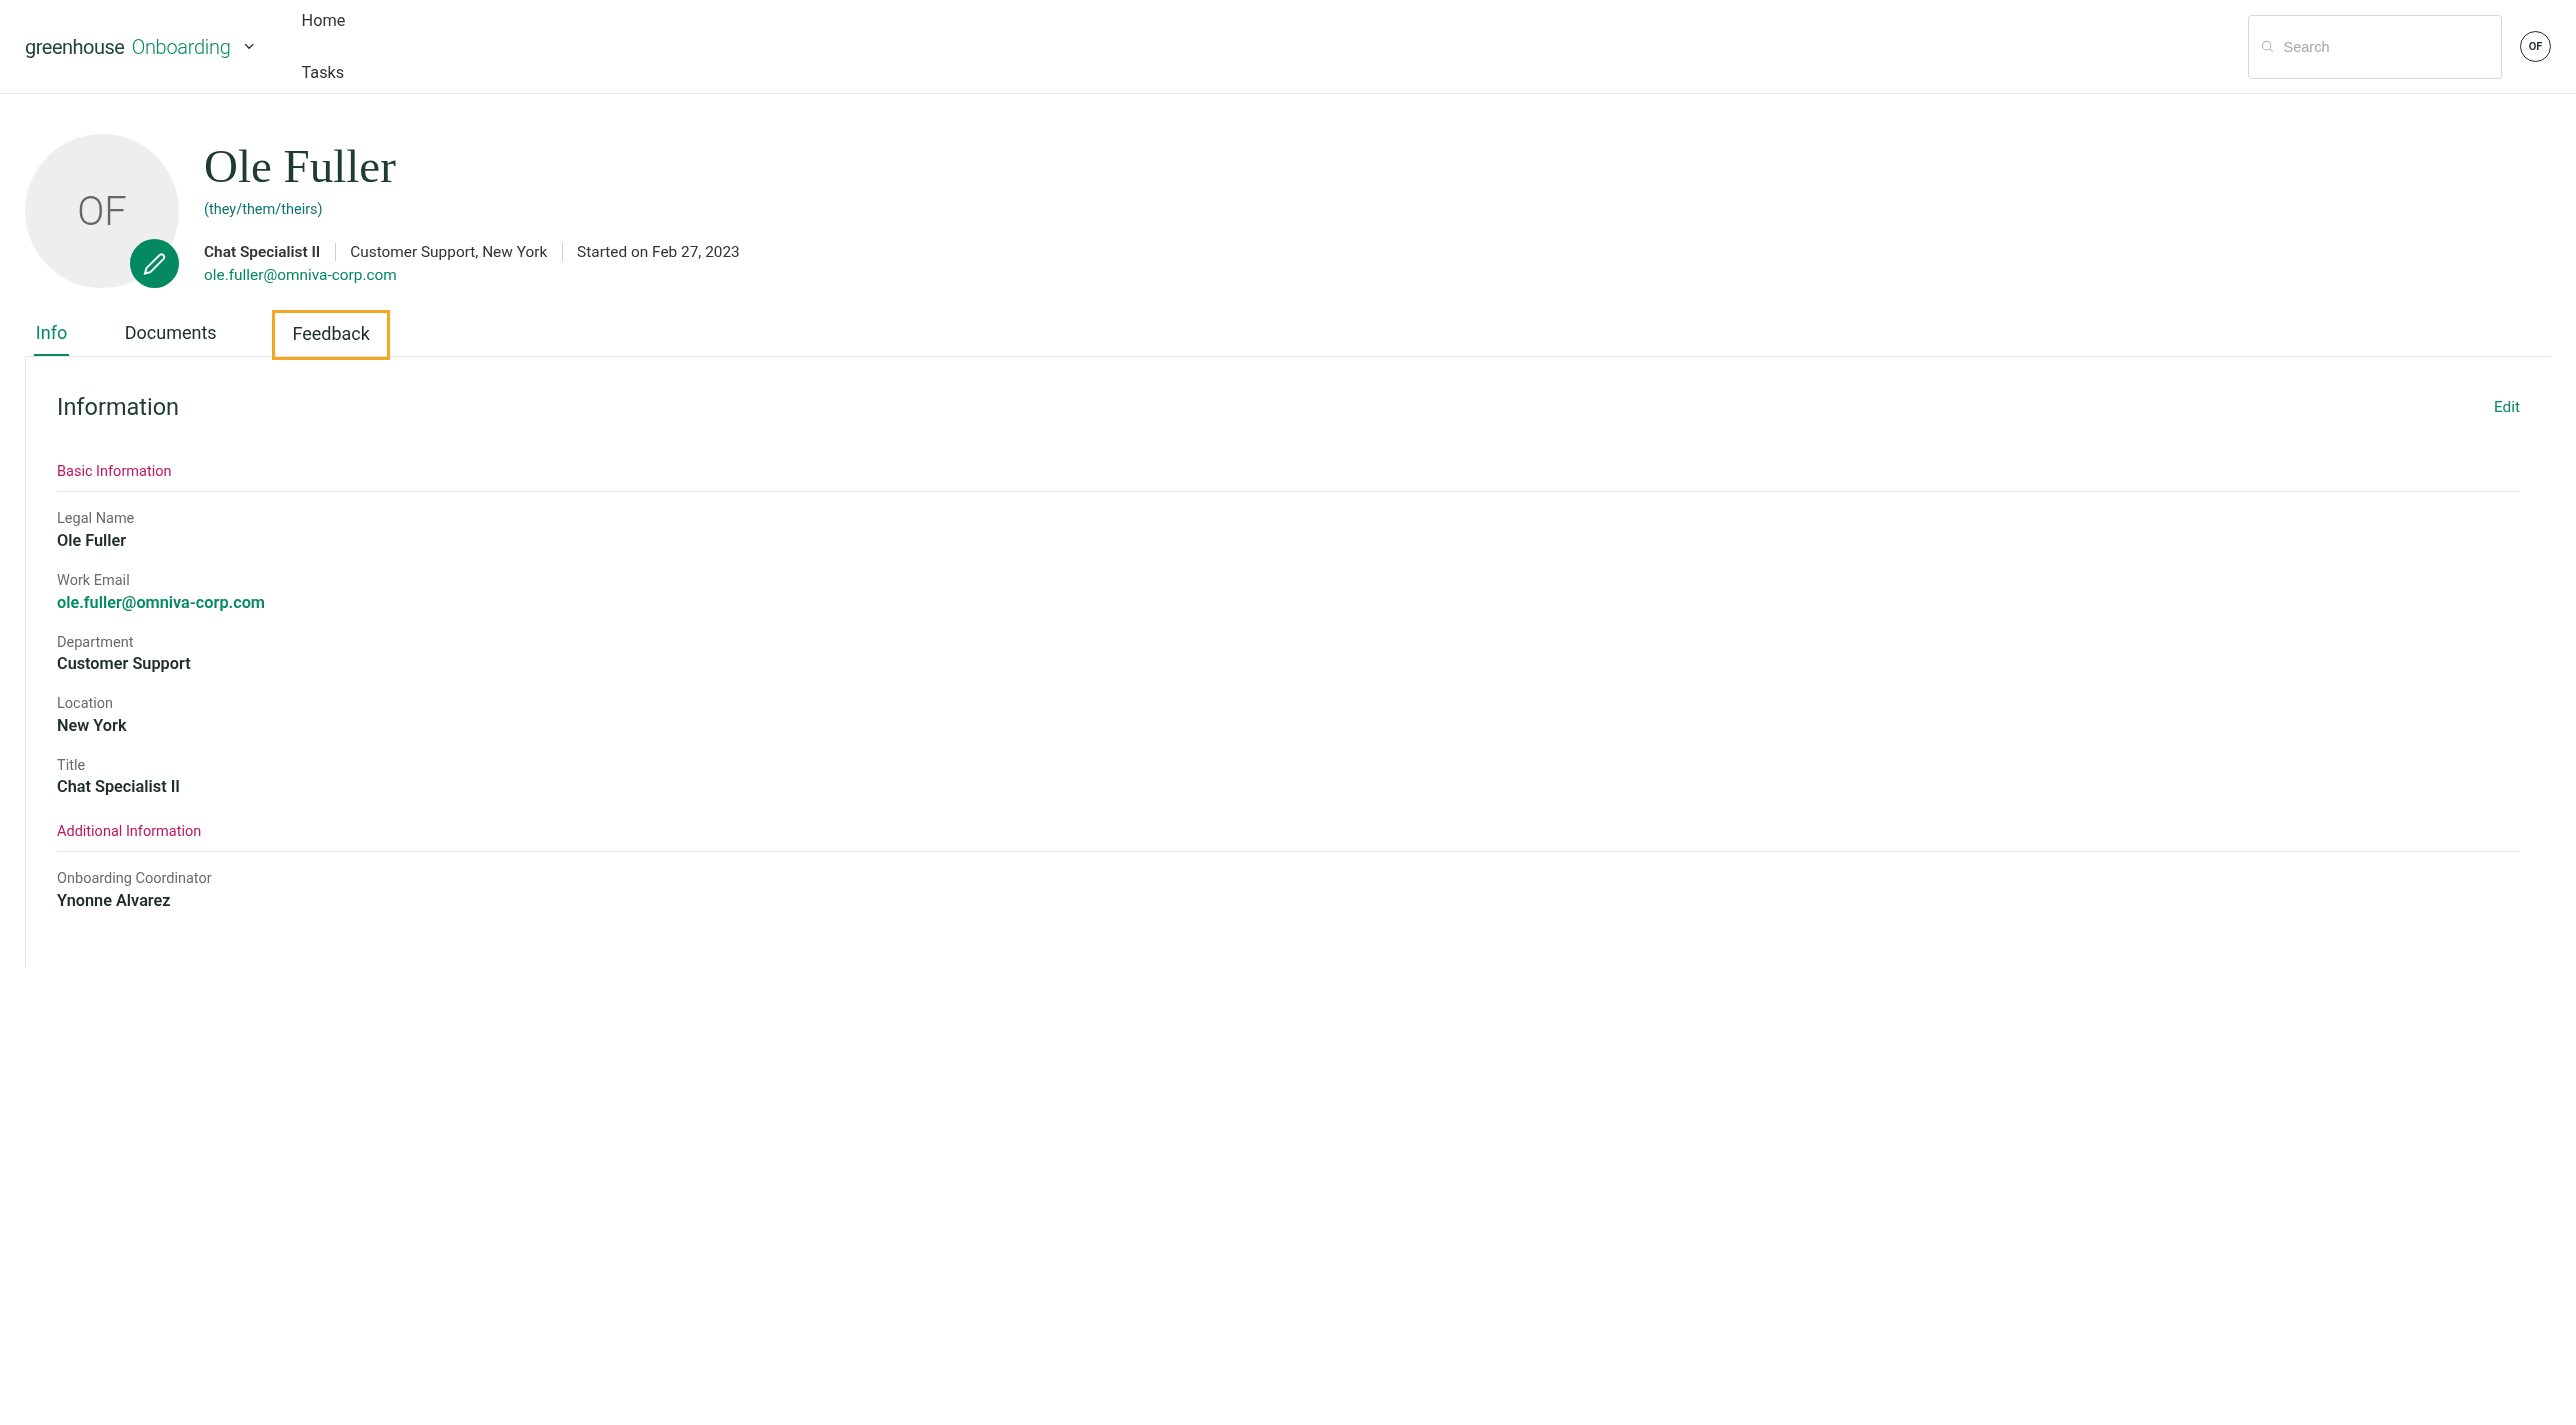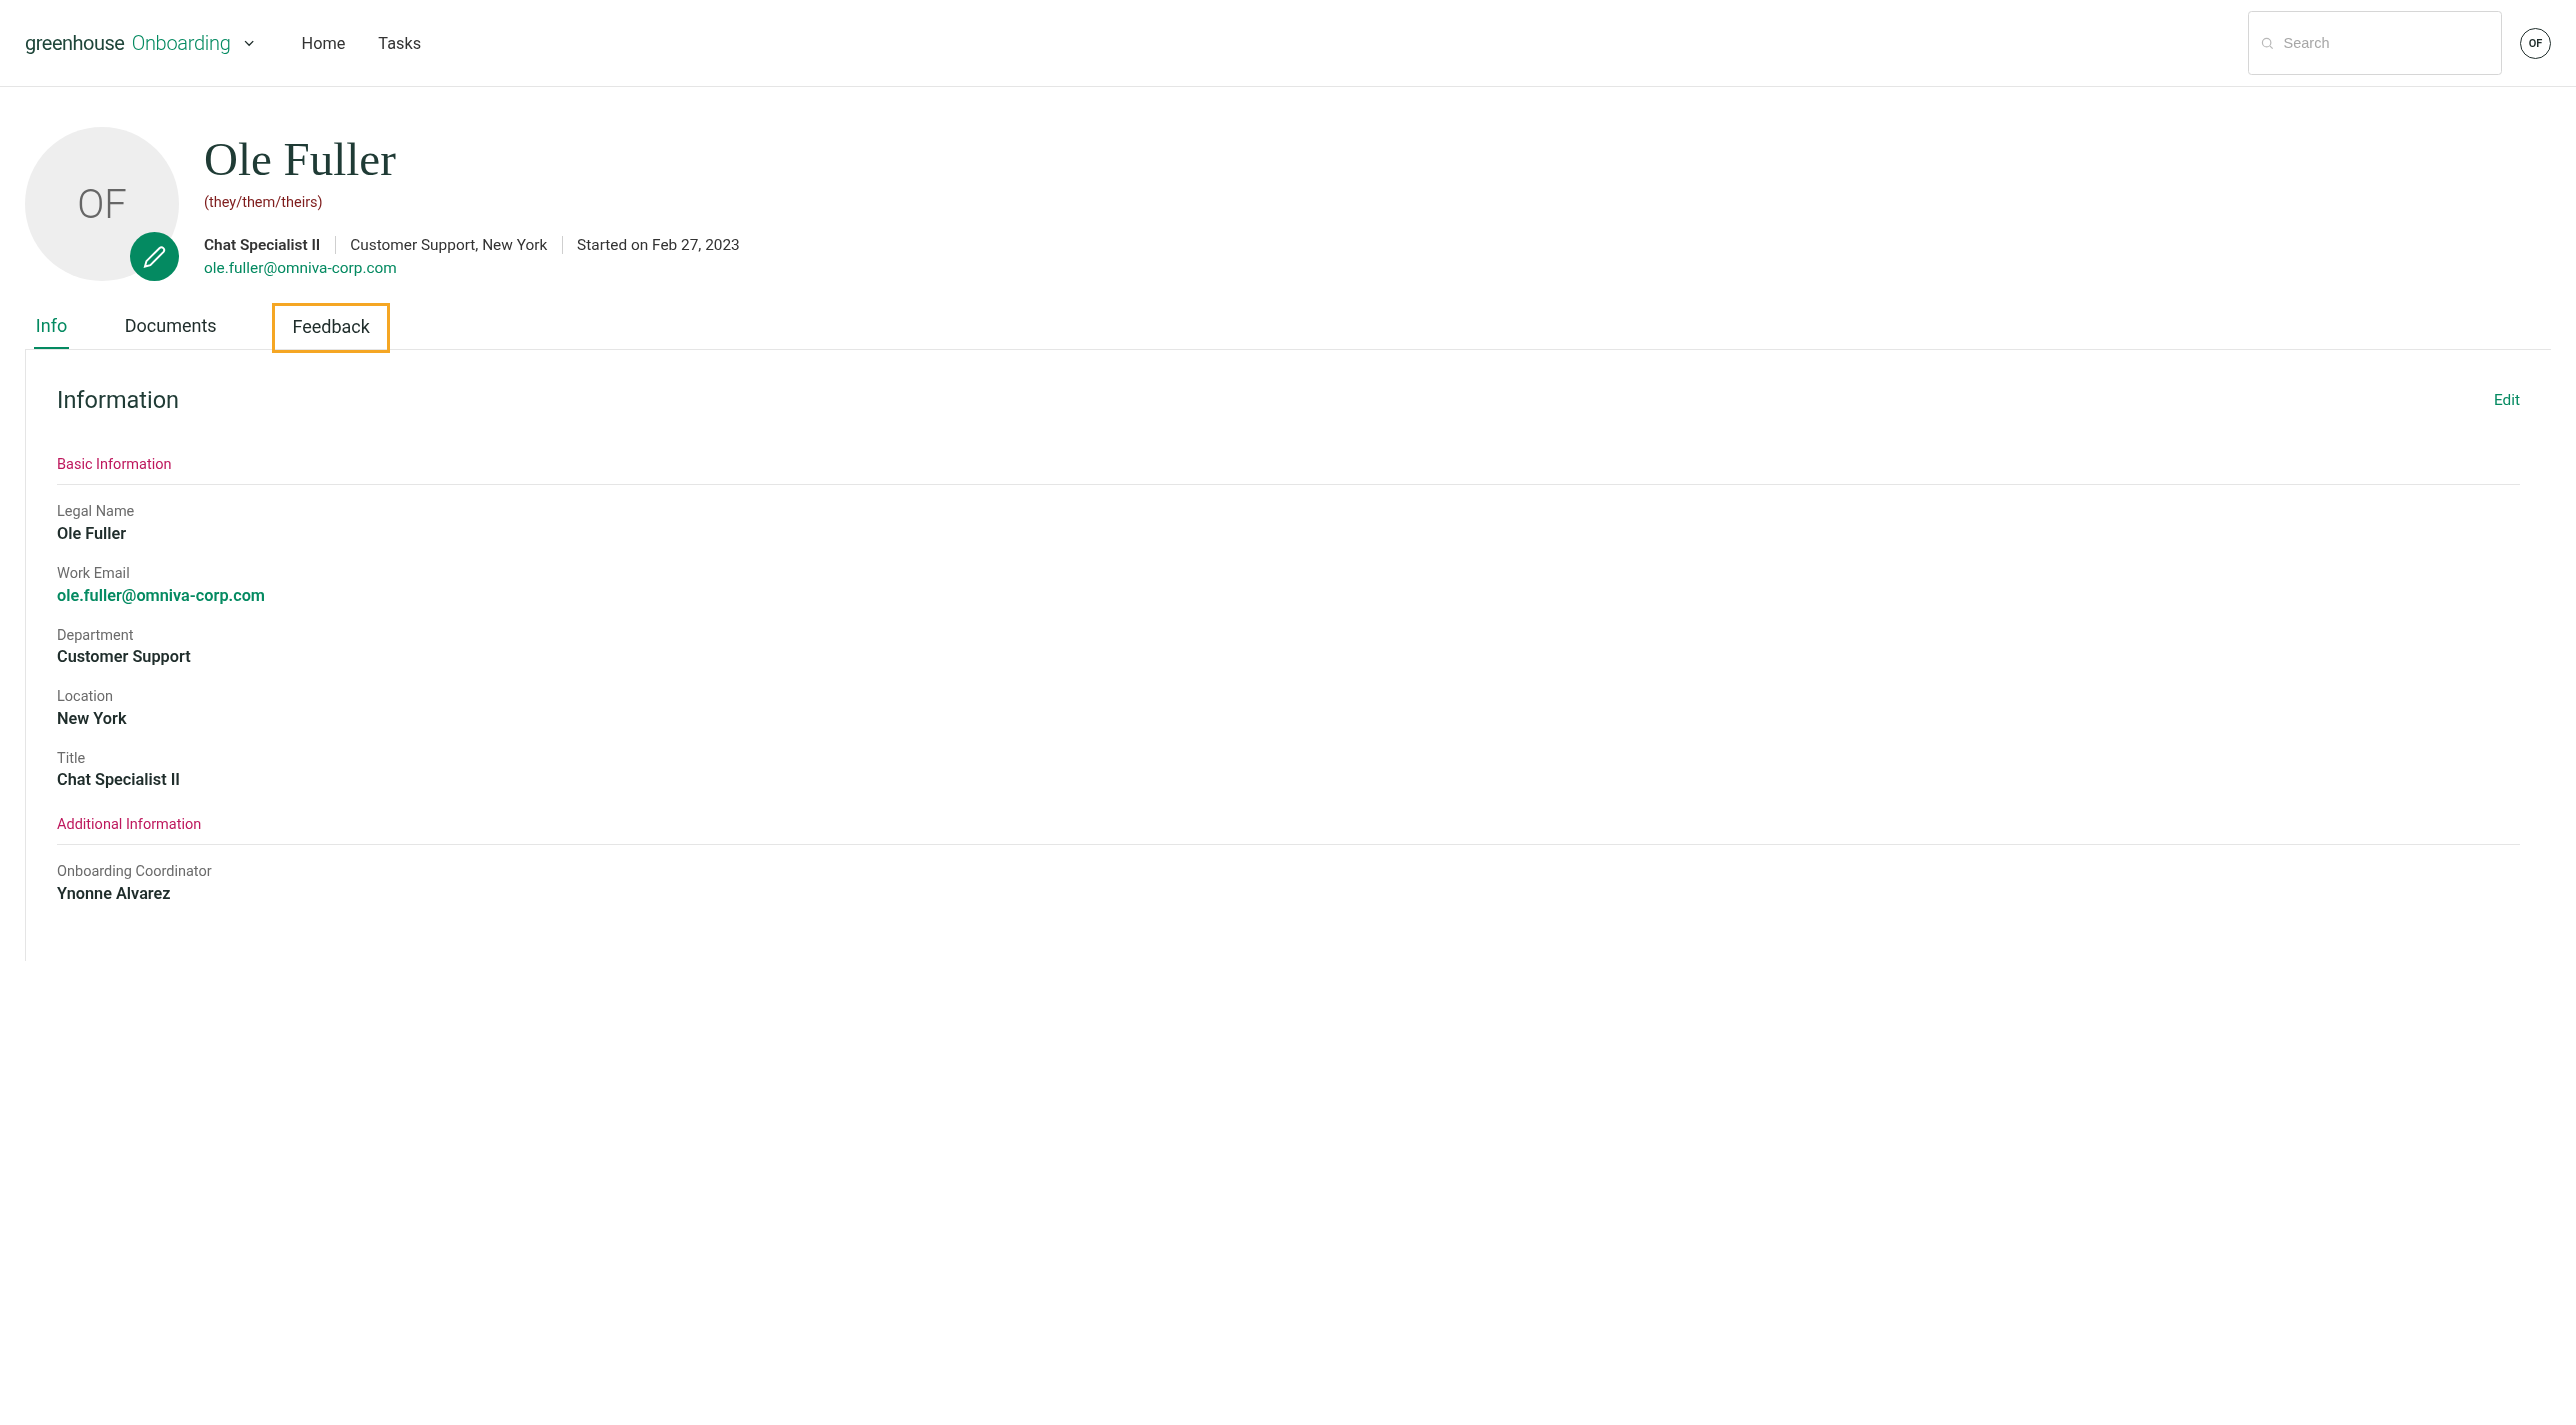--- a/index.html
+++ b/index.html
@@ -28,21 +28,21 @@
   font-size: 20px;
   letter-spacing: -0.5px;
 }
 .brand-onboarding {
   color: #048a61;
   font-weight: 300;
   font-size: 20px;
   letter-spacing: -0.3px;
 }
 .brand-caret { margin-left: 3.6px; color: #1f2d2b; }
-.nav-links { display: flex; gap: 33px; margin-left: 22px; }
+.nav-links { display: flex; gap: 33px; margin-left: 22px; flex-direction: column; }
 .nav-link { color: #333; font-size: 16.3px; cursor: pointer; }
 .topbar-right {
   margin-left: auto;
   display: flex;
   align-items: center;
   gap: 18px;
 }
 .search-wrap {
   display: flex;
   align-items: center;
@@ -103,21 +103,21 @@
 }
 .edit-badge svg { color: #fff; }
 .profile-info { padding-top: 5.4px; }
 .profile-name {
   font-family: Georgia, 'Times New Roman', serif;
   font-size: 47px;
   color: #1f3b35;
   font-weight: 400;
   margin-bottom: 7.2px;
 }
-.pronouns { color: #7f1d1d; font-size: 14.5px; margin-bottom: 25px; }
+.pronouns { color: #0f766e; font-size: 14.5px; margin-bottom: 25px; }
 .meta-line {
   display: flex;
   align-items: center;
   gap: 14.5px;
   font-size: 15.4px;
   color: #333;
   margin-bottom: 5.4px;
 }
 .meta-title { font-weight: 600; }
 .meta-divider { width: 0.9px; height: 18px; background: #cfcfcf; }

